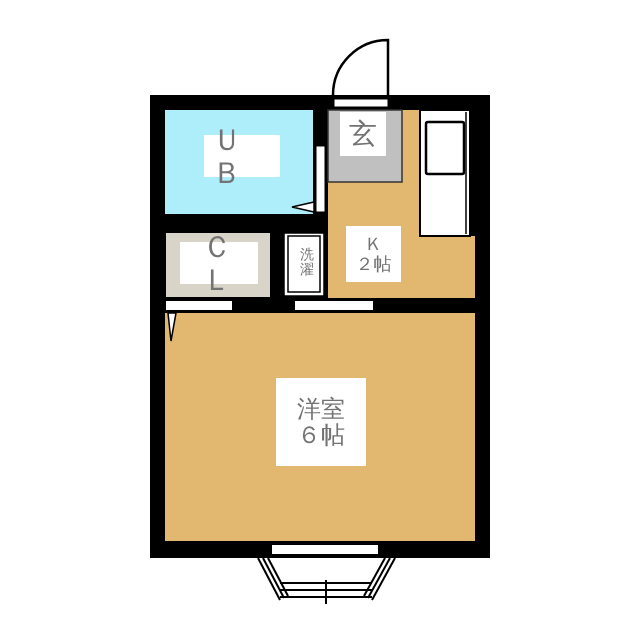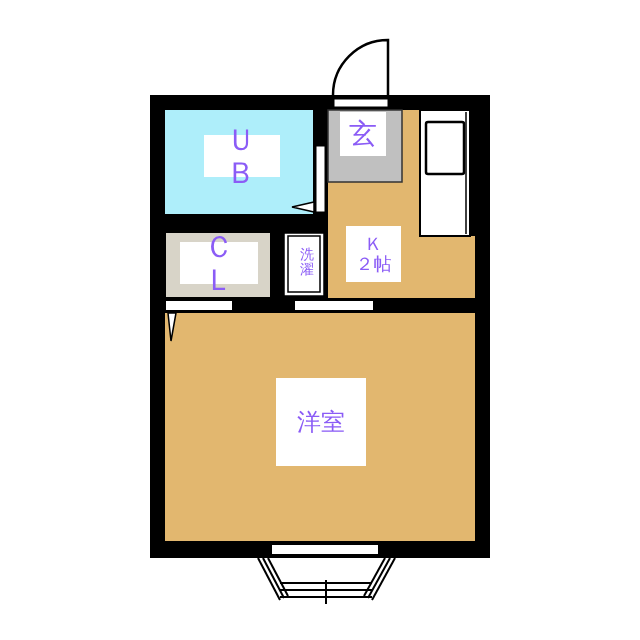--- a/index.html
+++ b/index.html
@@ -1,21 +1,21 @@
 <!DOCTYPE html>
 <html><head>
 <meta charset="utf-8">
 <style>
   html, body { margin: 0; padding: 0; background: #ffffff; }
   body { width: 640px; height: 640px; position: relative; overflow: hidden; font-family: "DejaVu Sans", sans-serif; }
   #plan { position: absolute; left: 0; top: 0; width: 640px; height: 640px; }
-  .label { position: absolute; background: #ffffff; color: #8b5cf6; text-align: center; display: flex; align-items: center; justify-content: center; flex-direction: column; line-height: 1.1; }
+  .label { position: absolute; background: #ffffff; color: #737373; text-align: left; display: flex; align-items: center; justify-content: center; flex-direction: column; line-height: 1.1; }
   .lbl-ub { left: 204px; top: 135px; width: 76px; height: 42px; font-size: 30px; letter-spacing: 10px; padding-left: 8px; box-sizing: border-box; }
   .lbl-genkan { left: 340px; top: 112px; width: 46px; height: 44px; font-size: 28px; }
-  .lbl-cl { left: 180px; top: 242px; width: 78px; height: 42px; font-size: 30px; letter-spacing: 12px; padding-left: 12px; box-sizing: border-box; }
+  .lbl-cl { left: 180px; top: 242px; width: 78px; height: 42px; font-size: 30px; letter-spacing: 12px; padding-left: 22px; box-sizing: border-box; }
   .lbl-wash { left: 291px; top: 236px; width: 32px; height: 52px; font-size: 14px; background: transparent; }
   .lbl-k { left: 346px; top: 226px; width: 55px; height: 56px; font-size: 18px; }
   .lbl-room { left: 276px; top: 378px; width: 90px; height: 88px; font-size: 24px; }
 </style>
 </head>
 <body>
 
 <svg id="plan" viewBox="0 0 640 640" xmlns="http://www.w3.org/2000/svg">
 
   <rect x="150" y="95" width="340" height="463" fill="#000"></rect>
@@ -77,13 +77,14 @@
 <div class="label lbl-wash">
   <span>洗</span>
   <span>濯</span>
 </div>
 <div class="label lbl-k">
   <span>Ｋ</span>
   <span>２帖</span>
 </div>
 <div class="label lbl-room">
   <span>洋室</span>
+  <span>６帖</span>
 </div>
 
 </body></html>

